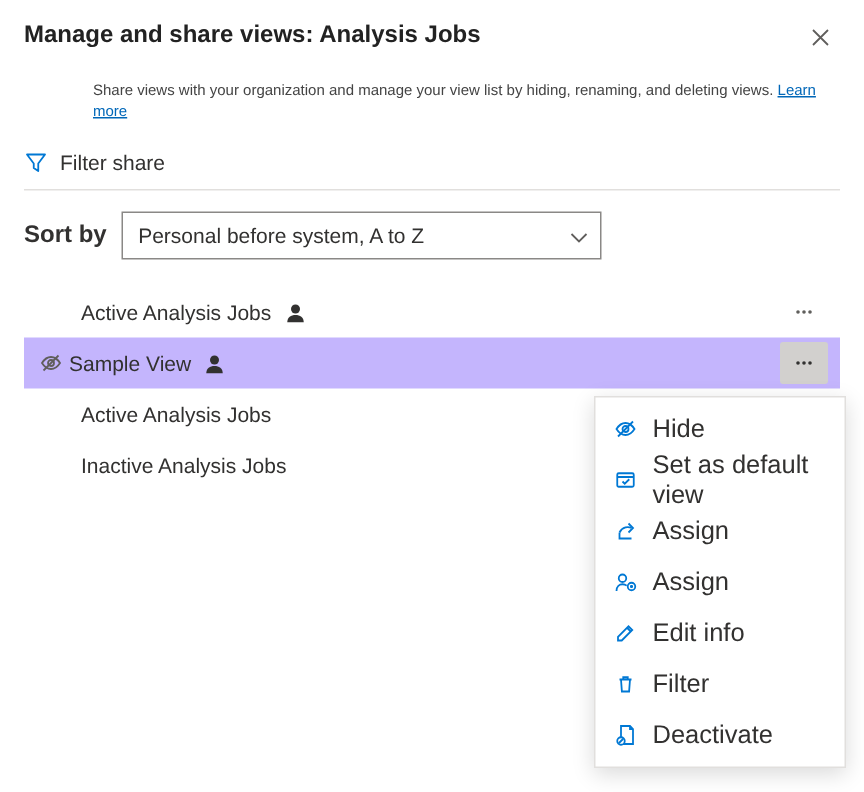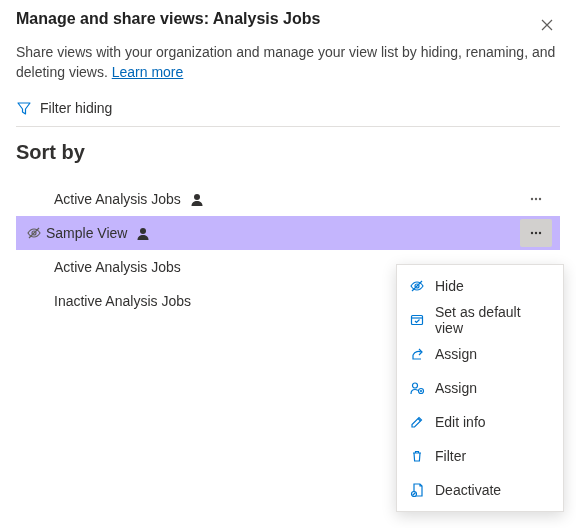--- a/index.html
+++ b/index.html
@@ -7,43 +7,43 @@
   body {
     width: 576px;
     height: 528px;
     font-family: "Segoe UI", Arial, sans-serif;
     font-size: 14px;
     color: #323130;
     background: #fff;
     position: relative;
   }
   .panel { padding: 10px 16px 0 16px; }
-  .header-row { display: flex; justify-content: space-between; margin-bottom: 5px; }
+  .header-row { display: flex; align-items: center; justify-content: space-between; margin-bottom: 16px; }
   .title { font-size: 16px; font-weight: 600; color: #222; }
   .close-btn { width: 28px; height: 28px; display:flex; align-items:center; justify-content:center; cursor:pointer; color:#605e5c; font-size:14px; }
-  .desc { font-size: 14px; color:#444; line-height: 1.4; margin-bottom: 18px; }
+  .desc { font-size: 10px; color:#444; line-height: 1.4; margin-bottom: 18px; margin-left: 46px; }
   .desc a { color:#0067b8; text-decoration: underline; cursor:pointer; }
   .filter-row { display:flex; align-items:center; gap:8px; padding-bottom:10px; border-bottom:1px solid #e1dfdd; margin-bottom:14px; }
   .filter-row .icon { color:#0078d4; }
   .filter-row .lbl { color:#323130; }
   .sort-row { display:flex; align-items:center; gap:10px; margin-bottom:18px; }
-  .sort-label { font-weight:600; font-size:20px; }
+  .sort-label { font-weight:600; font-size:16px; }
   .select { position:relative; width:320px; height:32px; border:1px solid #8a8886; display:flex; align-items:center; padding:0 30px 0 10px; font-size:14px; color:#323130; background:#fff; cursor:pointer; }
   .select .chev { position:absolute; right:8px; top:50%; transform:translateY(-50%); color:#605e5c; }
   .list { padding:0; }
   .row { display:flex; align-items:center; height:34px; padding:0 8px 0 20px; position:relative; }
   .row.selected { background:#c4b5fd; }
   .row .hide-slot { width:24px; display:flex; align-items:center; justify-content:center; color:#605e5c; margin-left:-14px; }
   .row .indent { width:18px; }
   .row .name { flex:0 0 auto;text-align:center; }
   .row .person { margin-left:8px; color:#323130; }
   .row .more { margin-left:auto; width:32px; height:28px; display:flex; align-items:center; justify-content:center; cursor:pointer; color:#605e5c; border-radius:2px; }
   .row.selected .more { background:#d2d0ce; color:#323130; }
   .menu { position:absolute; top:264px; left:396px; width:168px; background:#fff; border:1px solid #e1dfdd; box-shadow:0 4px 14px rgba(0,0,0,0.15); padding:4px 0; z-index:10; }
-  .menu-item { display:flex; align-items:center; gap:10px; height:34px; padding:0 12px; cursor:pointer; font-size:14px; color:#323130; }
+  .menu-item { display:flex; align-items:center; gap:10px; height:34px; padding:0 12px; cursor:pointer; font-size:17px; color:#323130; }
   .menu-item .micon { width:16px; height:16px; display:flex; align-items:center; justify-content:center; color:#0078d4; flex-shrink:0; }
   svg { display:block; }
 </style>
 </head>
 <body>
 
 <svg width="0" height="0" style="position:absolute">
   <defs>
     <g id="i-close">
         <path d="M3 3 L13 13 M13 3 L3 13" stroke="currentColor" stroke-width="1.2" fill="none"></path>
@@ -112,25 +112,33 @@
   <div class="desc">
     <span>Share views with your organization and manage your view list by hiding, renaming, and deleting views. </span><a>Learn more</a>
   </div>
 
   <div class="filter-row">
     <span class="icon">
         <svg width="16" height="16">
           <use href="#i-filter"></use>
         </svg>
       </span>
-    <span class="lbl">Filter hiding</span>
+    <span class="lbl">Filter share</span>
   </div>
 
   <div class="sort-row">
     <span class="sort-label">Sort by</span>
+    <div class="select">
+      <span>Personal before system, A to Z</span>
+      <span class="chev">
+          <svg width="14" height="14">
+            <use href="#i-chev"></use>
+          </svg>
+        </span>
+    </div>
   </div>
 
   <div class="list">
 
     <div class="row">
       <span class="indent"></span>
       <span class="name">Active Analysis Jobs</span>
       <span class="person">
           <svg width="14" height="14">
             <use href="#i-person"></use>

